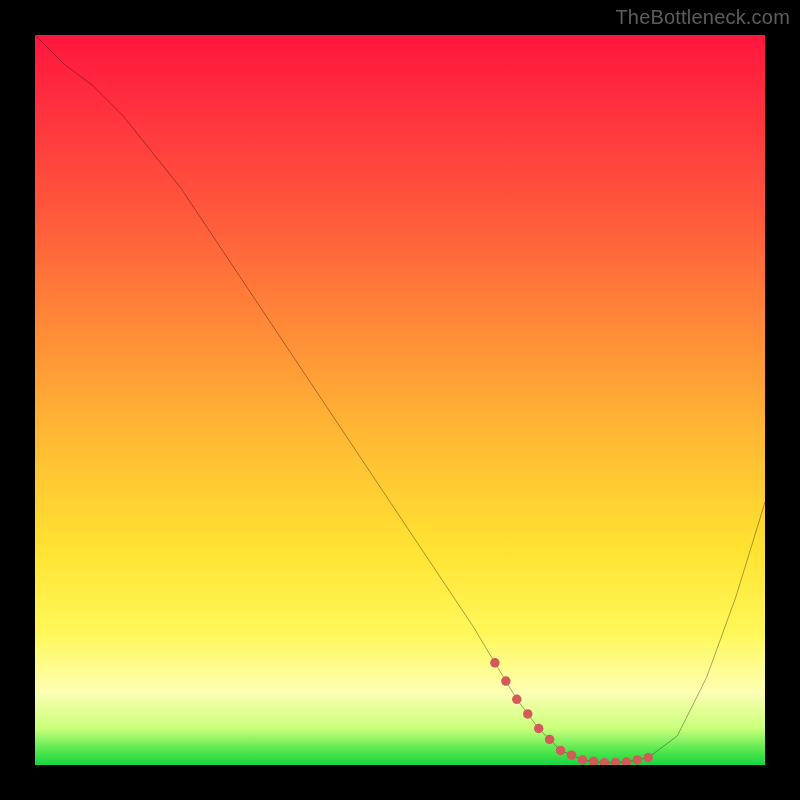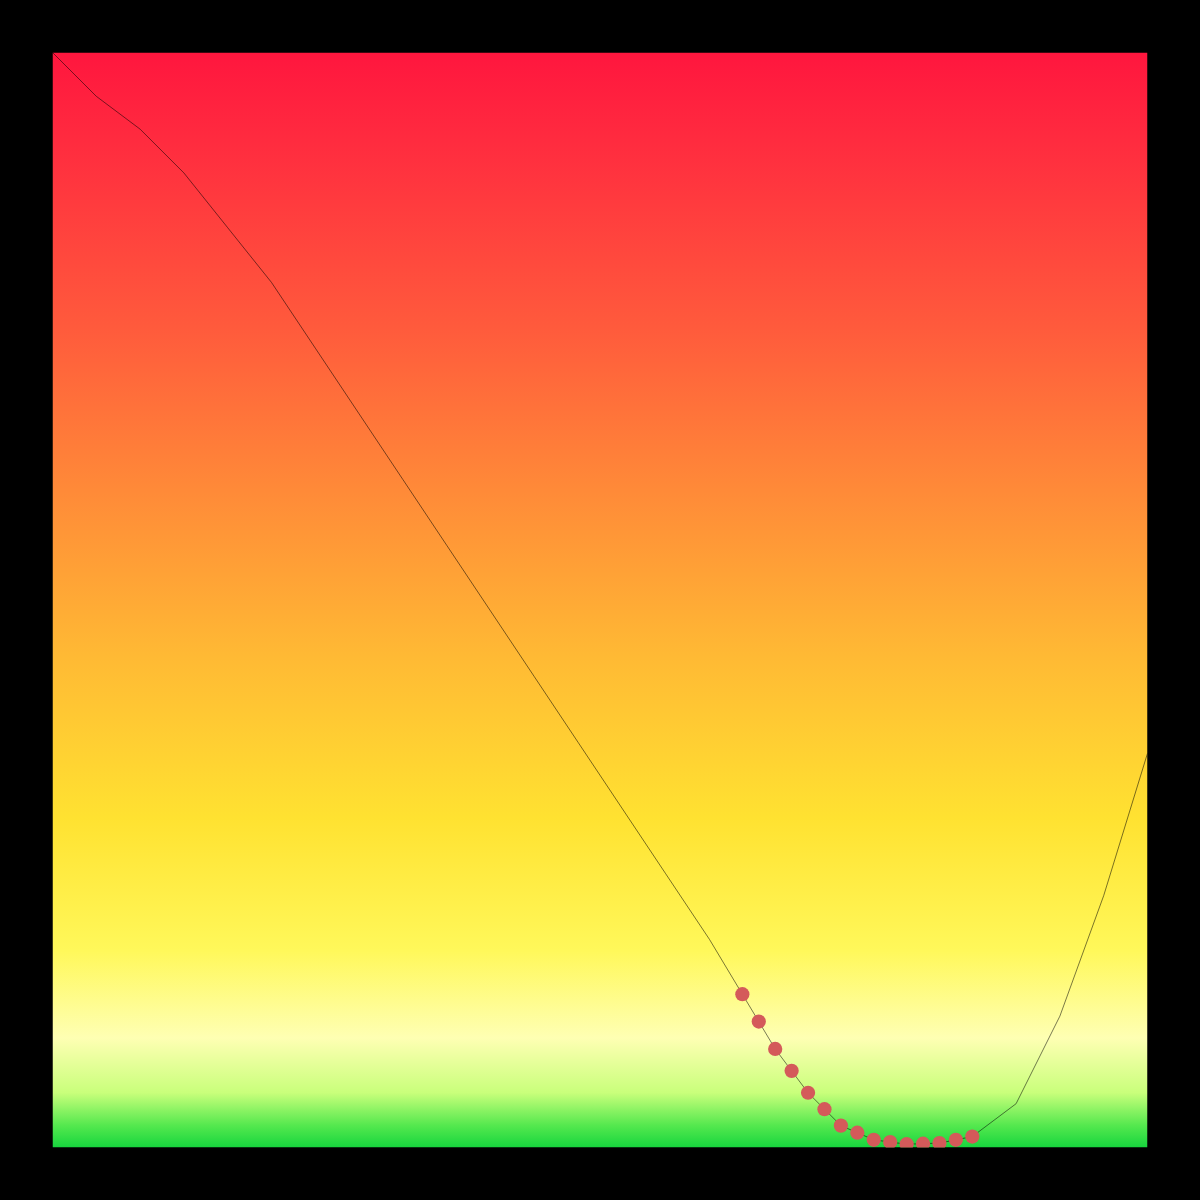--- a/index.html
+++ b/index.html
@@ -64,20 +64,21 @@
     width: 100%;
     height: 100%;
     overflow: visible;
   }
 </style>
 </head>
 <body>
 
 <div class="frame">
 
+  <div class="watermark">TheBottleneck.com</div>
 
   <div class="plot-area">
     <div class="gradient"></div>
 
     <svg class="curve" viewBox="0 0 100 100" preserveAspectRatio="none">
       <path id="curve-path" fill="none" stroke="#000000" stroke-width="0.35" vector-effect="non-scaling-stroke" d="M0.00 0.00 L4.00 4.00 L8.00 7.00 L12.00 11.00 L16.00 16.00 L20.00 21.00 L24.00 27.00 L28.00 33.00 L32.00 39.00 L36.00 45.00 L40.00 51.00 L44.00 57.00 L48.00 63.00 L52.00 69.00 L56.00 75.00 L60.00 81.00 L63.00 86.00 L66.00 91.00 L69.00 95.00 L72.00 98.00 L75.00 99.30 L78.00 99.70 L81.00 99.60 L84.00 99.00 L88.00 96.00 L92.00 88.00 L96.00 77.00 L100.00 64.00"></path>
       <g id="dots">
           <circle cx="63.00" cy="86.00" r="0.65" fill="#d45a5a"></circle>
           <circle cx="64.50" cy="88.50" r="0.65" fill="#d45a5a"></circle>
           <circle cx="66.00" cy="91.00" r="0.65" fill="#d45a5a"></circle>

